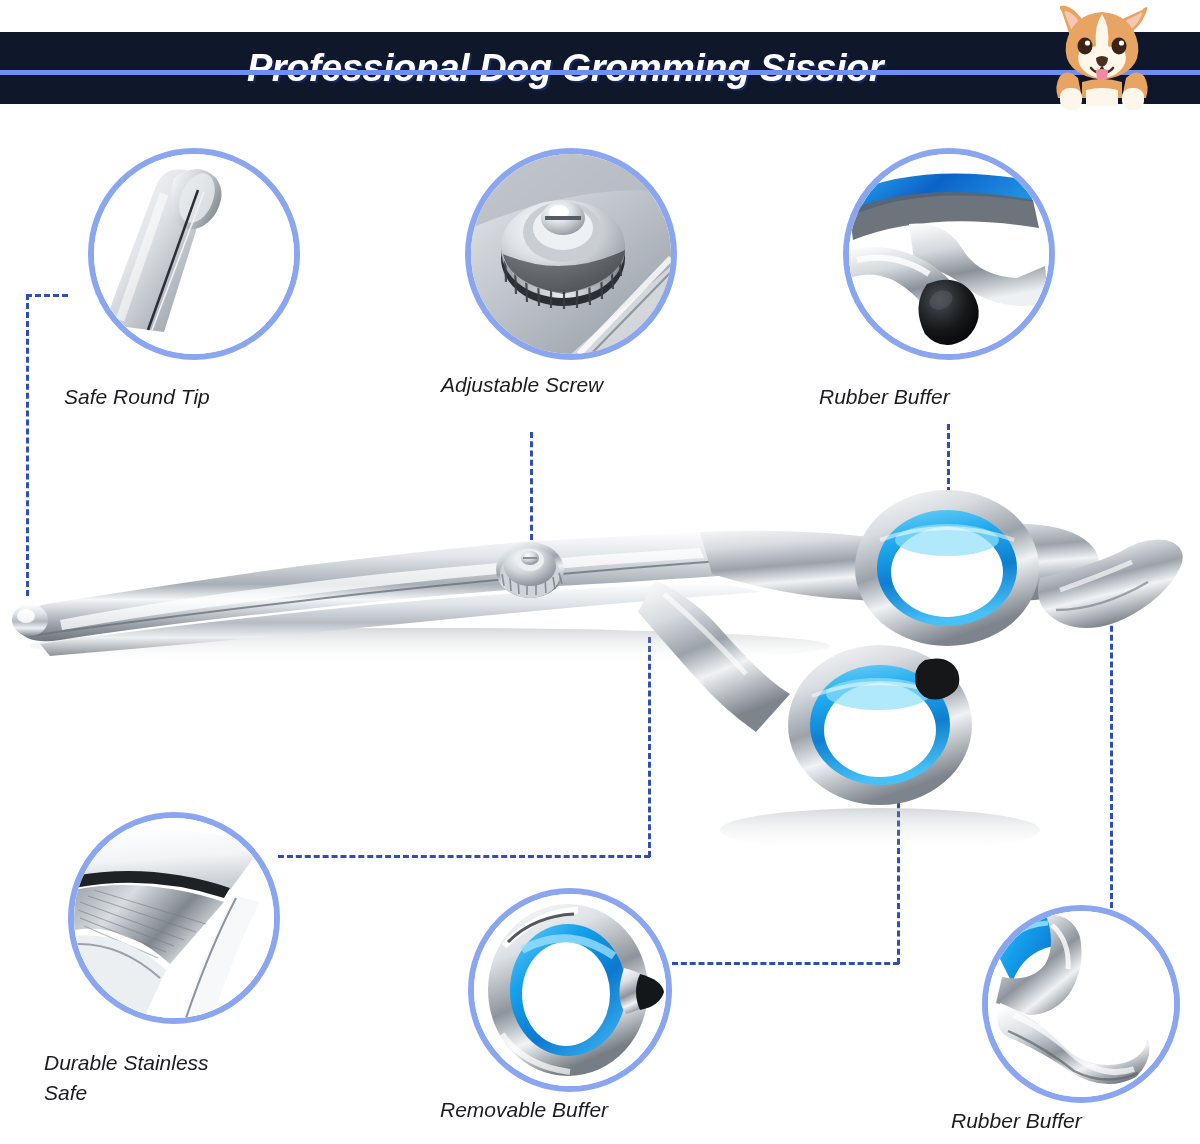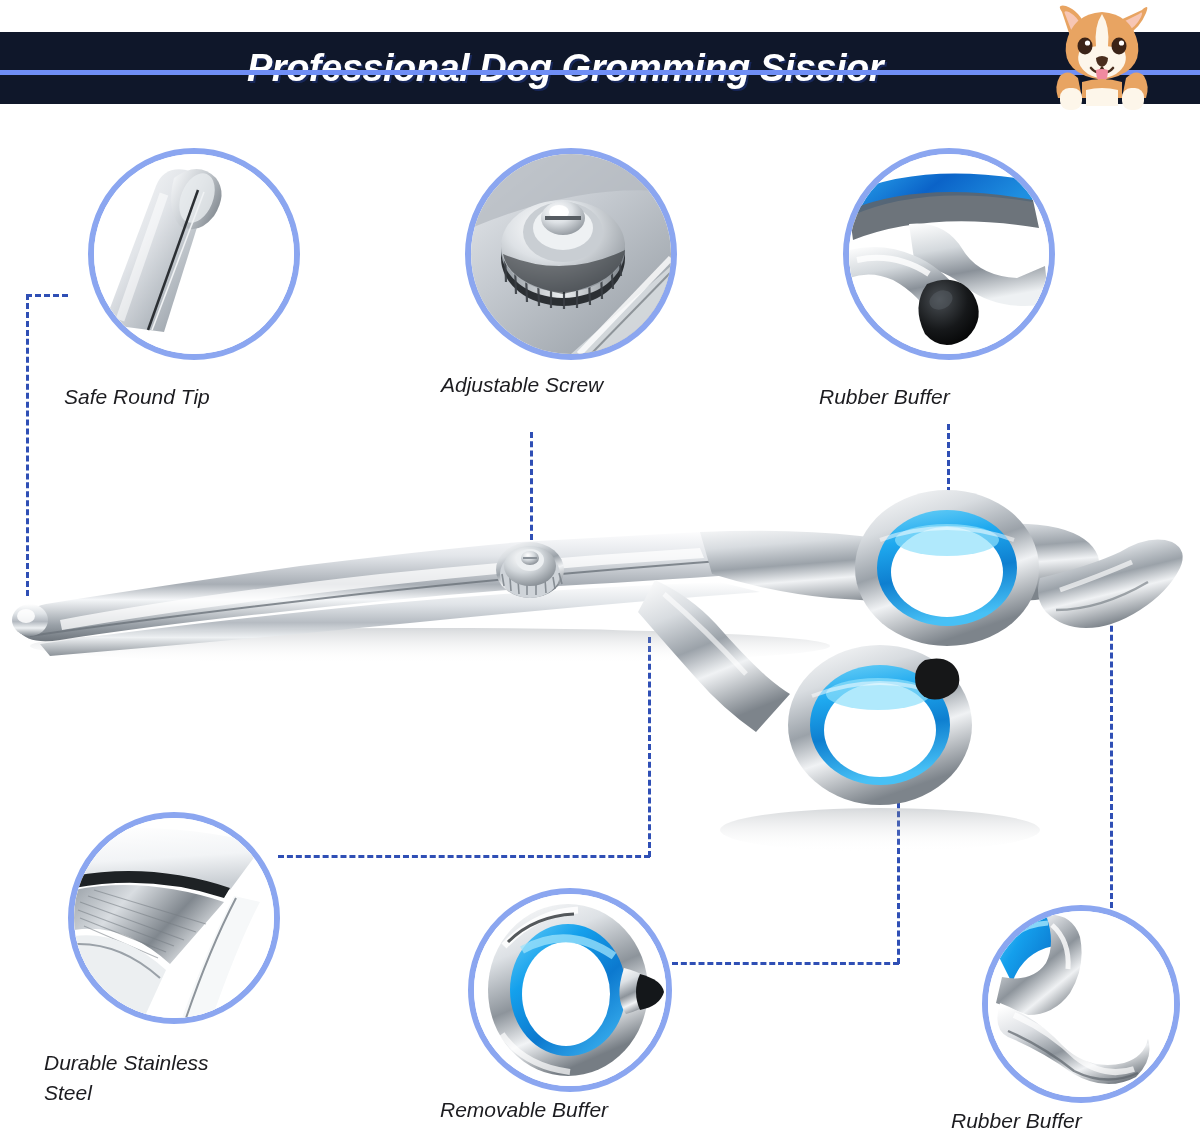--- a/index.html
+++ b/index.html
@@ -401,21 +401,21 @@
         </g>
 
         <path d="M0 118 Q48 112 92 152 L70 200 L0 200 Z" fill="#eceff1"></path>
         <path d="M0 126 Q46 124 86 160" stroke="#9aa1a8" stroke-width="2" fill="none"></path>
 
         <path d="M160 78 Q134 128 108 200 L138 200 Q164 126 186 84 Z" fill="#f6f8f9"></path>
         <path d="M162 80 Q136 130 112 200" stroke="#8d949b" stroke-width="2" fill="none"></path>
       </svg>
     </div>
     <div class="clabel" style="left:44px; top:1048px; width:260px;">Durable Stainless
-Steel</div>
+Safe</div>
   </div>
 
   <div class="callout">
     <div class="circle" style="left:468px; top:888px; width:204px; height:204px;">
       <svg width="192" height="192" viewBox="0 0 192 192">
         <defs>
           <linearGradient id="t5s" x1="0" y1="0" x2="0.4" y2="1">
             <stop offset="0%" stop-color="#ffffff"></stop>
             <stop offset="30%" stop-color="#dde1e5"></stop>
             <stop offset="58%" stop-color="#8d949b"></stop>

